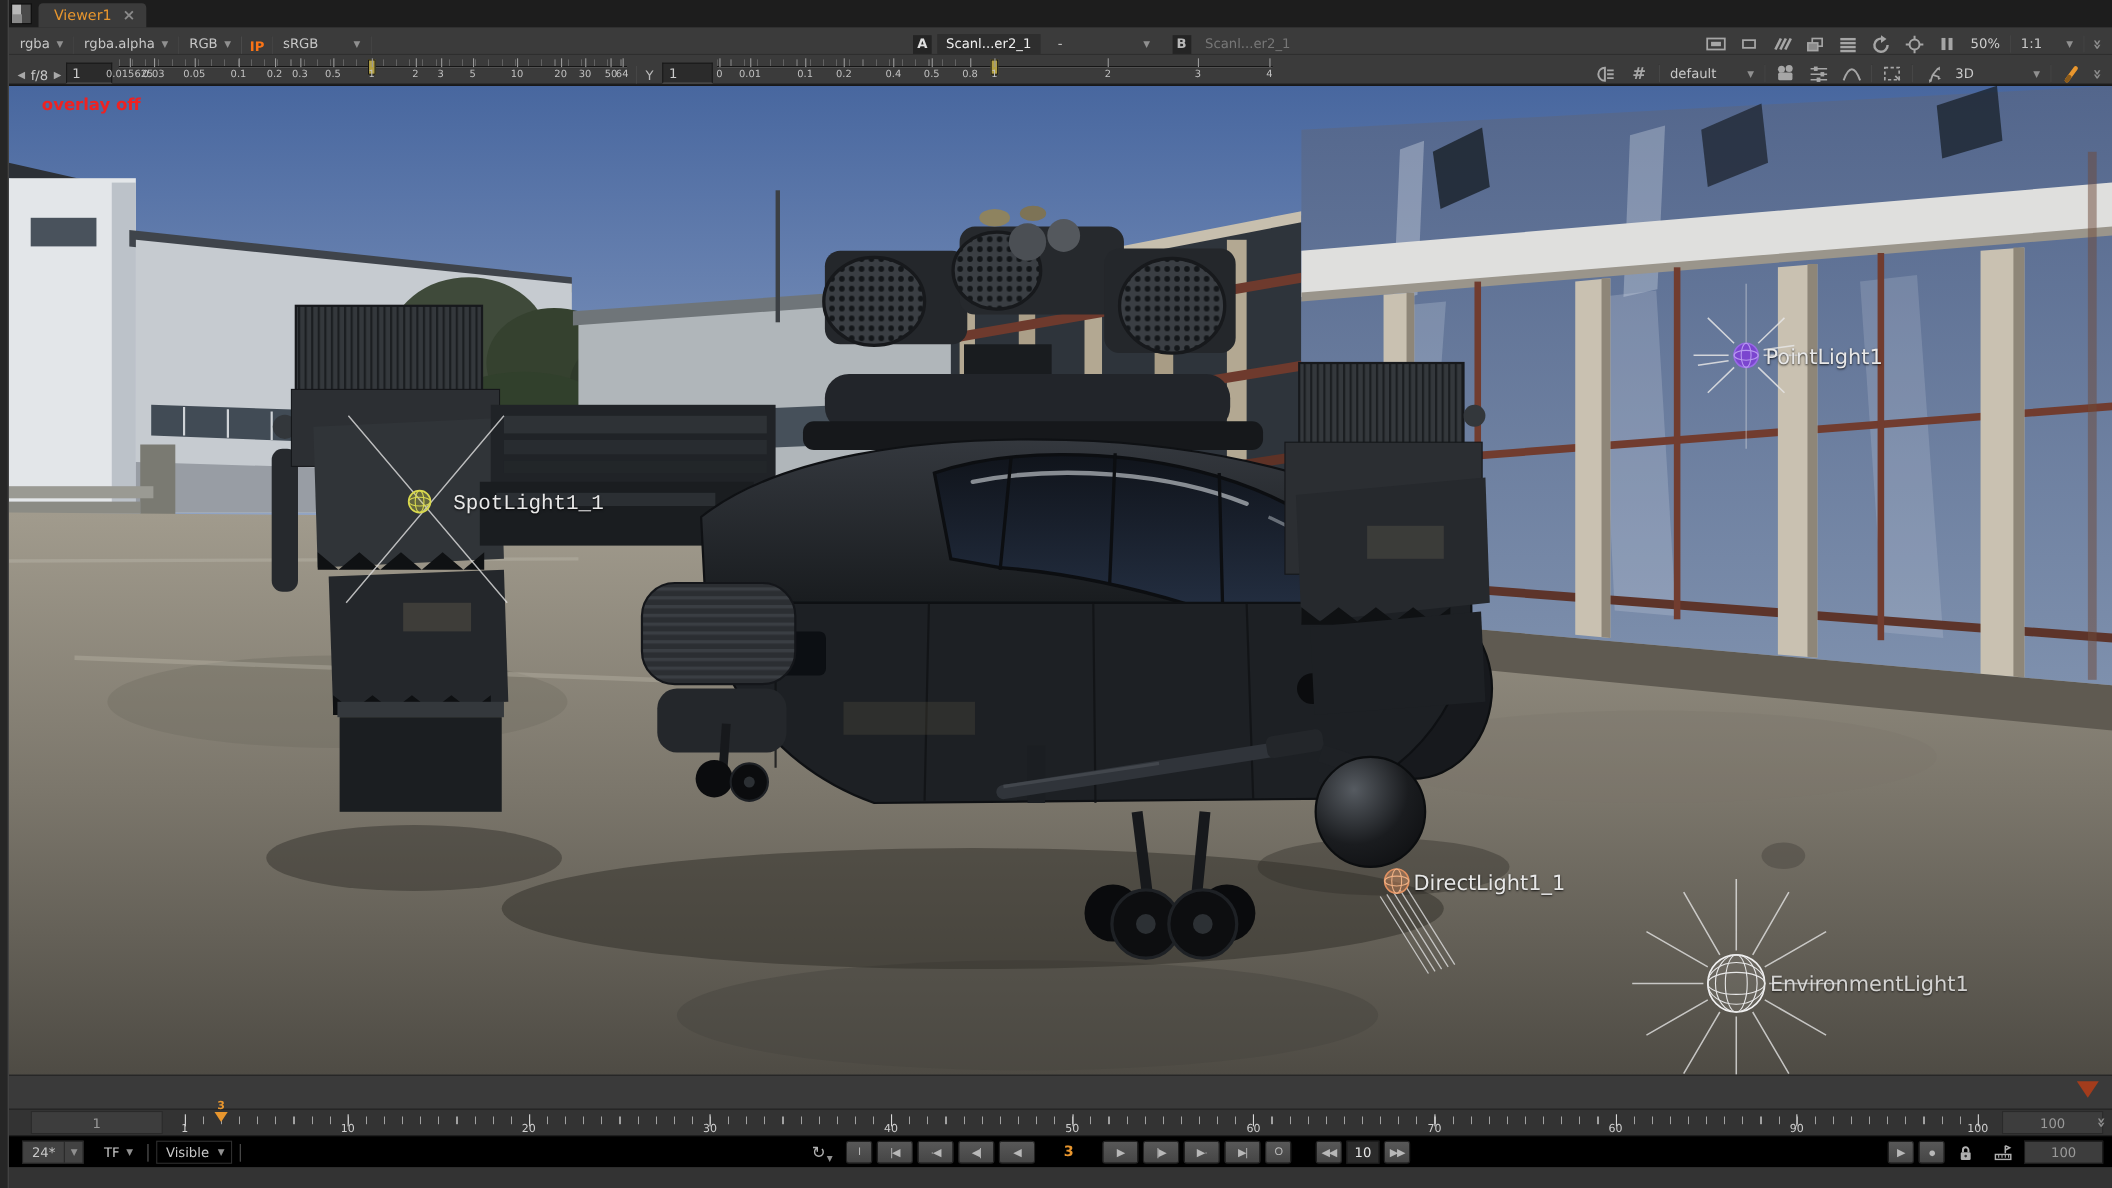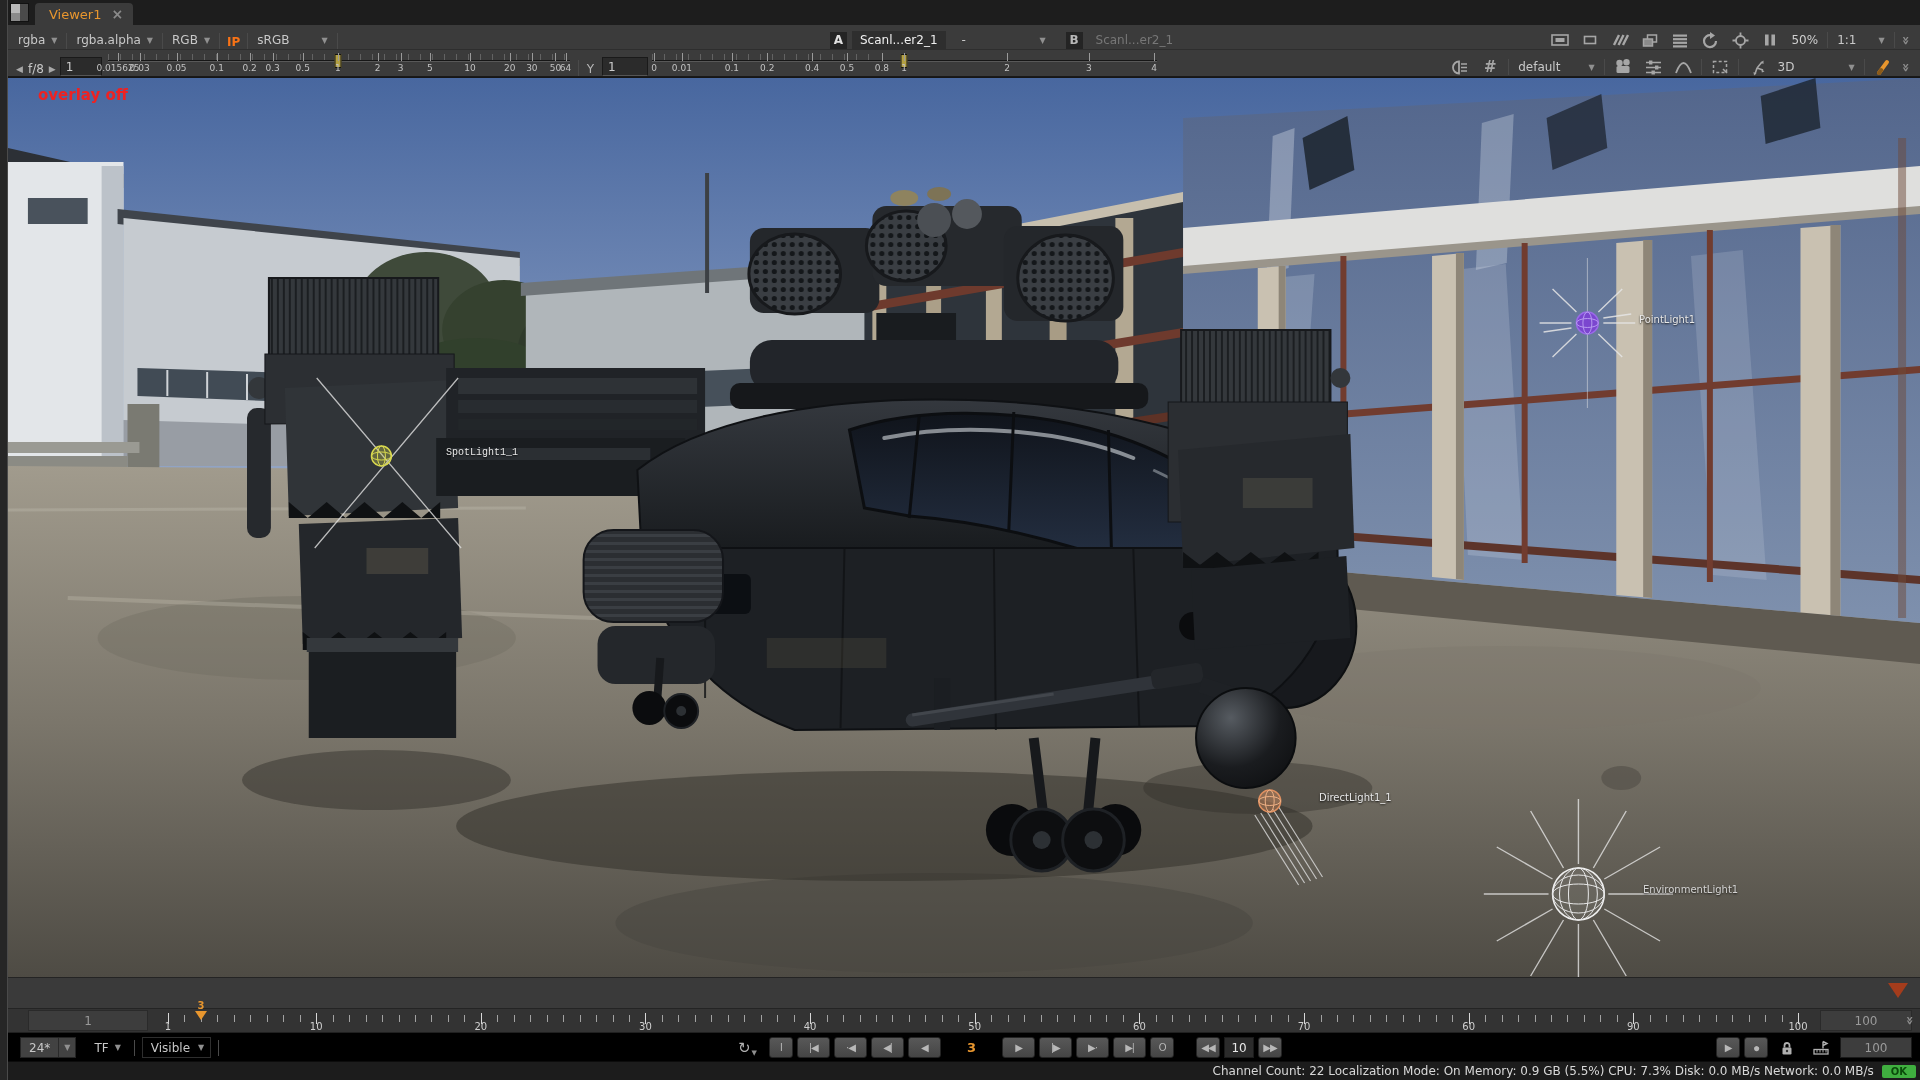--- a/index.html
+++ b/index.html
@@ -55,21 +55,21 @@
   .tick-label { position:absolute; top:12px; transform:translateX(-50%); font-size:9px; color:#c2c2c2; white-space:nowrap; }
   .handle { position:absolute; top:3px; width:7px; height:14px; background:#b3a042; border:1px solid #151515; transform:translateX(-50%); cursor:ew-resize; }
 
   
   .viewport { position:relative; flex:none; height:931px; background:#222; border-top:1px solid #161616; overflow:hidden; }
   .scene { position:absolute; left:0; top:0; width:100%; height:900px; }
   .vp-strip { position:absolute; left:0; bottom:0; height:31px; width:100%; background:#3a3a3a; border-top:1px solid #242424; }
   .vp-corner { position:absolute; right:12px; bottom:10px; width:0; height:0;
     border-left:10px solid transparent; border-right:10px solid transparent; border-top:15px solid #a33c1c; }
   .overlay-status { position:absolute; left:30px; top:8px; color:#ee2222; font-weight:bold; font-size:15px; }
-  .light-label { position:absolute; color:#e8e8e8; font-size:10px; text-shadow:0 1px 2px rgba(0,0,0,.85); white-space:nowrap;margin-left:34px; }
+  .light-label { position:absolute; color:#e8e8e8; font-size:19px; text-shadow:0 1px 2px rgba(0,0,0,.85); white-space:nowrap; }
   .gizmos { position:absolute; left:0; top:0; pointer-events:none; }
 
   
   .timeline { height:24px; background:#333; position:relative; flex:none; overflow:visible; z-index:5;
     border-top:1px solid #242424; }
   .tl-box { position:absolute; top:1px; height:21px; background:#3d3d3d; border:1px solid #2a2a2a;
     color:#9a9a9a; font-size:12px; display:flex; align-items:center; justify-content:center; }
   .ruler { position:absolute; left:160px; width:1630px; top:0; height:24px; cursor:pointer; }
   .ruler .minor { position:absolute; left:0; right:0; top:6px; height:7px;
     background:repeating-linear-gradient(to right,#b5b5b5 0 1px,transparent 1px 1.0101%); opacity:.85; }
@@ -755,17 +755,13 @@
             <rect x="2" y="10.5" width="14" height="4.5" fill="none" stroke="#b0b0b0" stroke-width="1.3"></rect>
             <path d="M5,10.5 v3 M8,10.5 v3 M11,10.5 v3 M14,10.5 v3" stroke="#b0b0b0" stroke-width="1"></path>
           </svg>
         </span>
       <span class="skipbox" style="min-width:72px;color:#9a9a9a;background:#3d3d3d;">
           <span>100</span>
         </span>
     </div>
   </div>
 
-  <div class="statusbar">
-    <span class="status-text">Channel Count: 22  Localization Mode: On  Memory: 0.9 GB (5.5%) CPU: 7.3% Disk: 0.0 MB/s Network: 0.0 MB/s</span>
-    <span class="ok-badge">OK</span>
-  </div>
 </div>
 
 </body></html>

